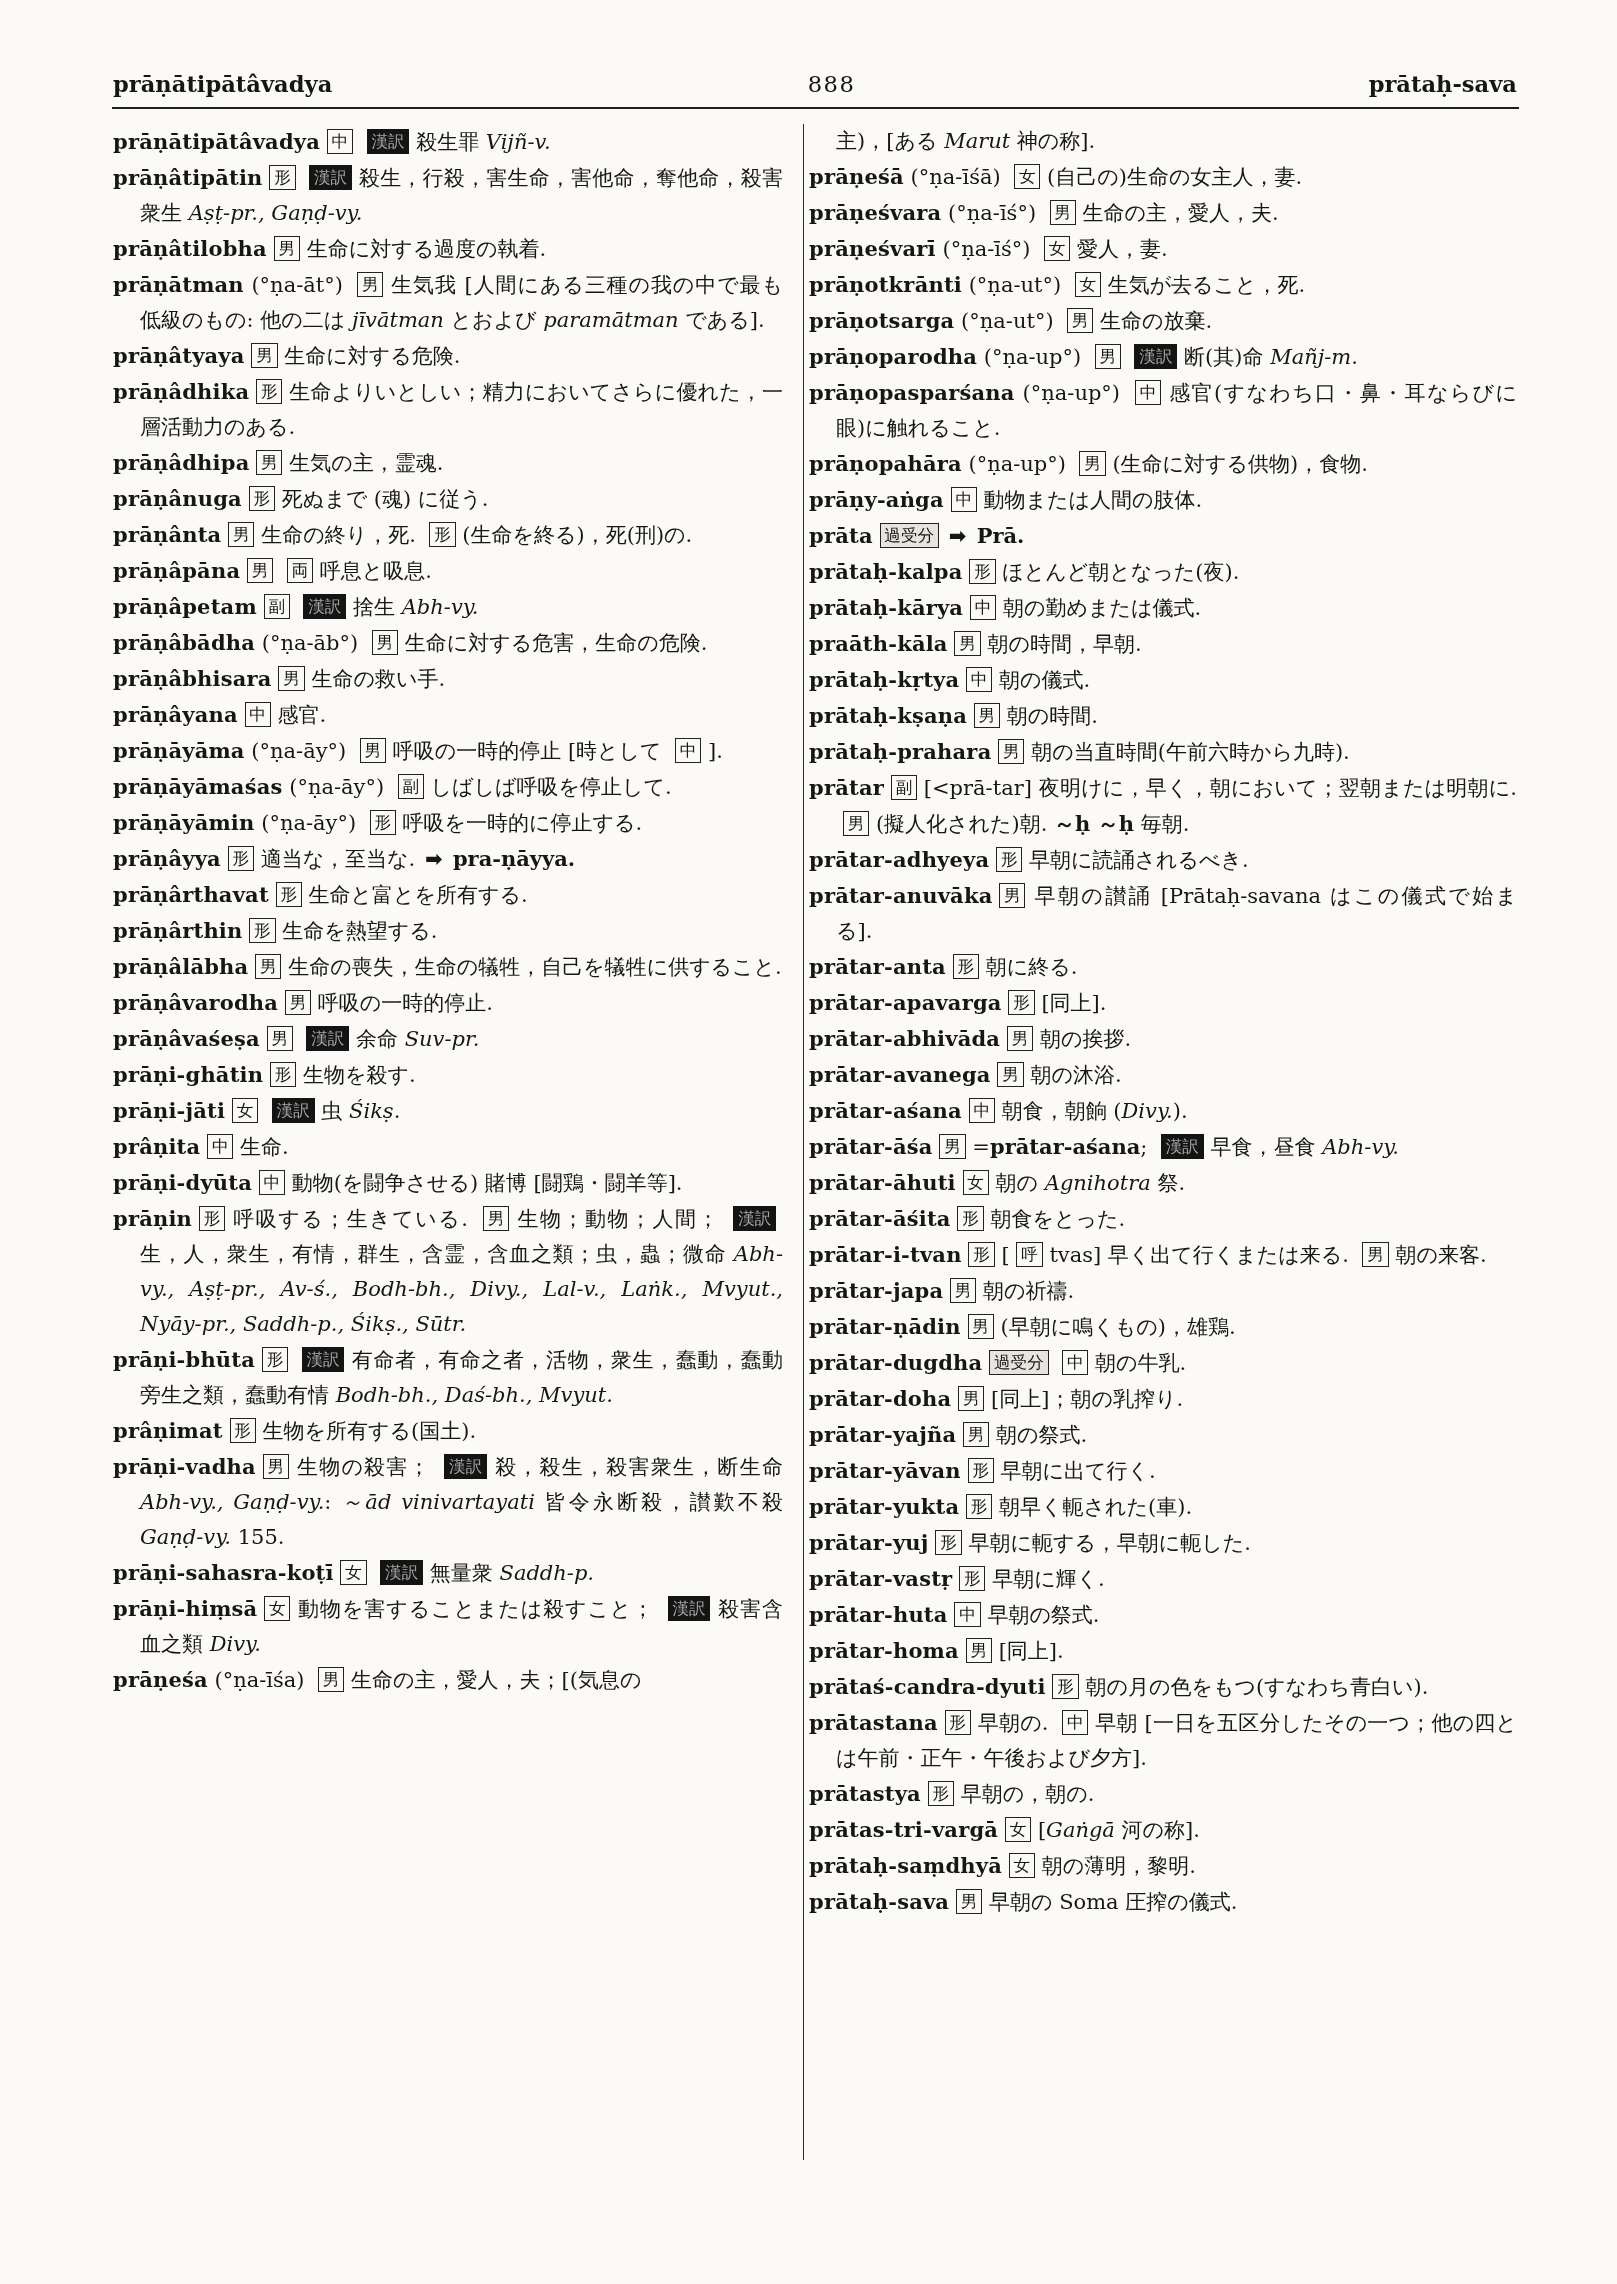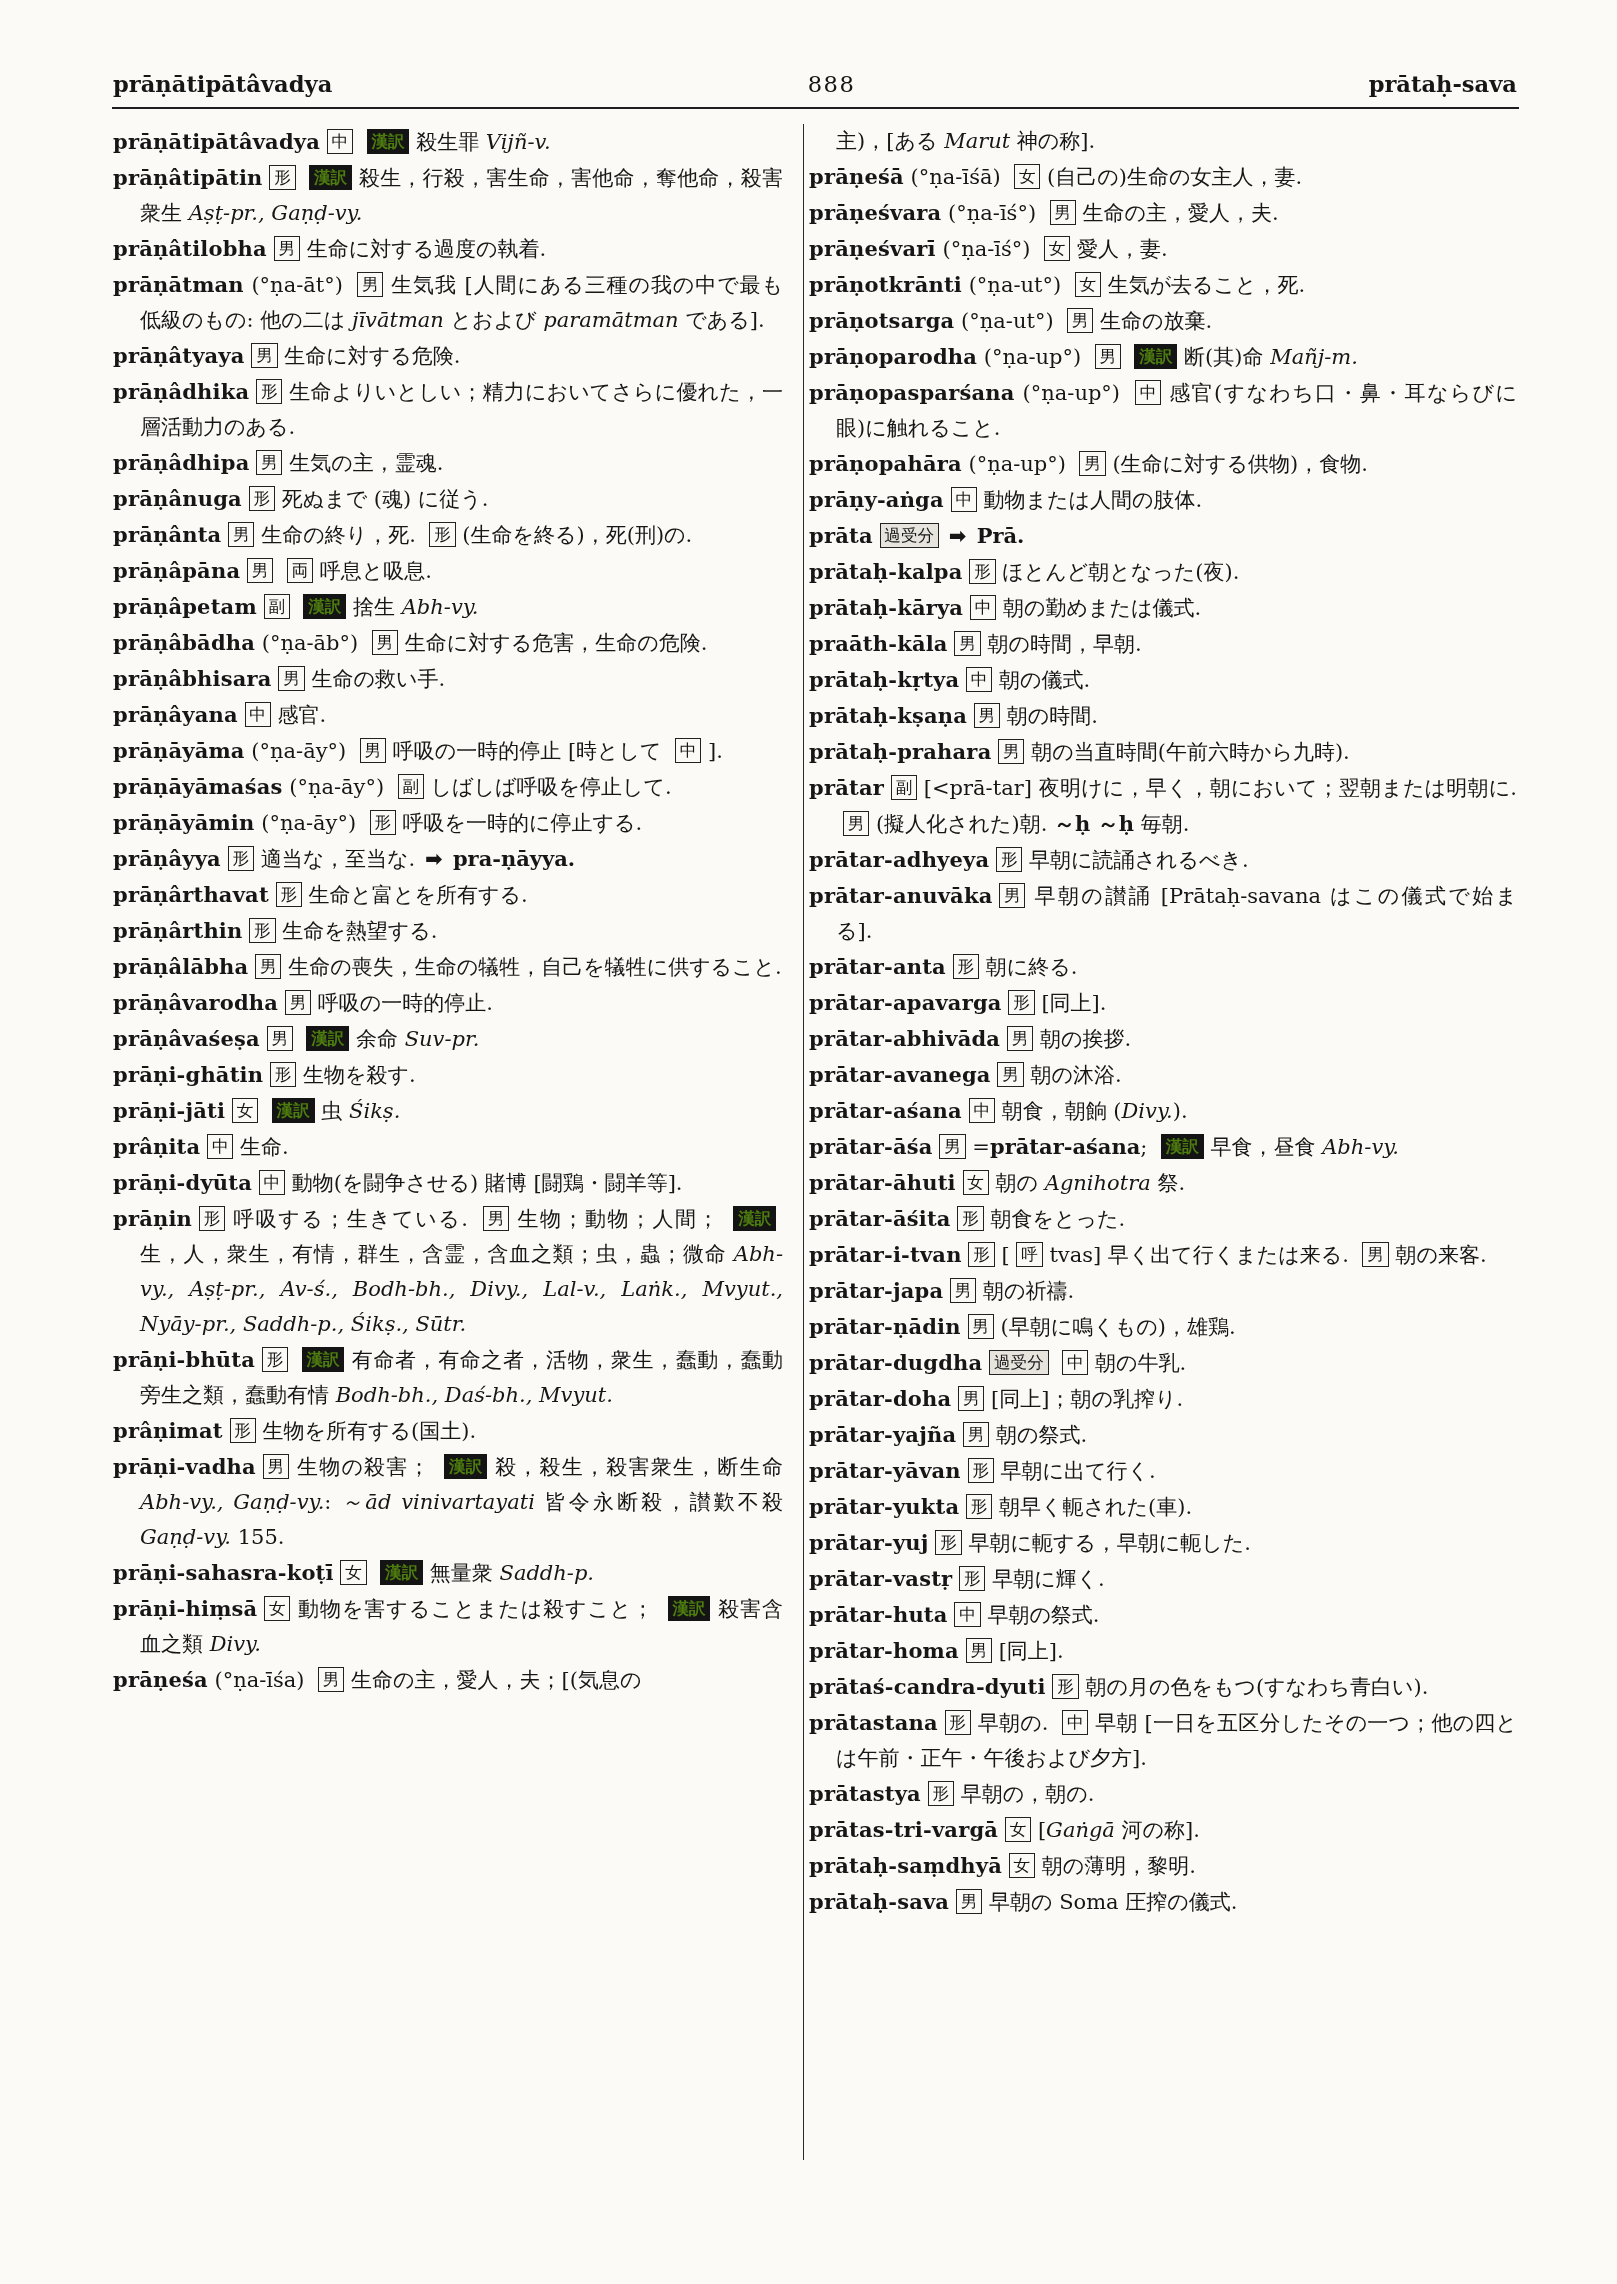--- a/index.html
+++ b/index.html
@@ -57,21 +57,21 @@
     font-size: 16.6px;
     line-height: 21px;
     padding: 0.8px 3.8px;
     margin: 0 6.8px;
     vertical-align: 2.3px;
     text-indent: 0;
     white-space: nowrap;
   }
   .seg-box  { border: 1.5px solid #222; }
   .seg-gbox { border: 1.5px solid #222; background: #e7e4dd; }
-  .seg-ibox { background: #141414; color: #4d7c0f; border: 1.5px solid #141414; font-weight: bold; }
+  .seg-ibox { background: #141414; color: #a3a3a3; border: 1.5px solid #141414; }
 
   .seg-arr {
     font-family: "DejaVu Sans", "Liberation Sans", sans-serif;
     font-weight: bold;
     margin: 0 3px;
   }
 </style>
 </head>
 <body>
 

